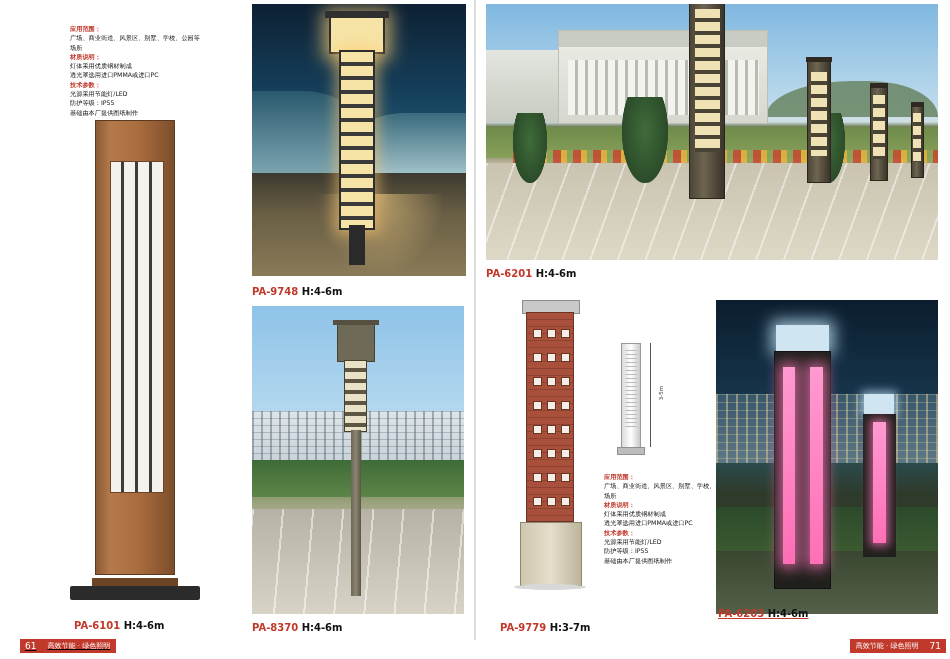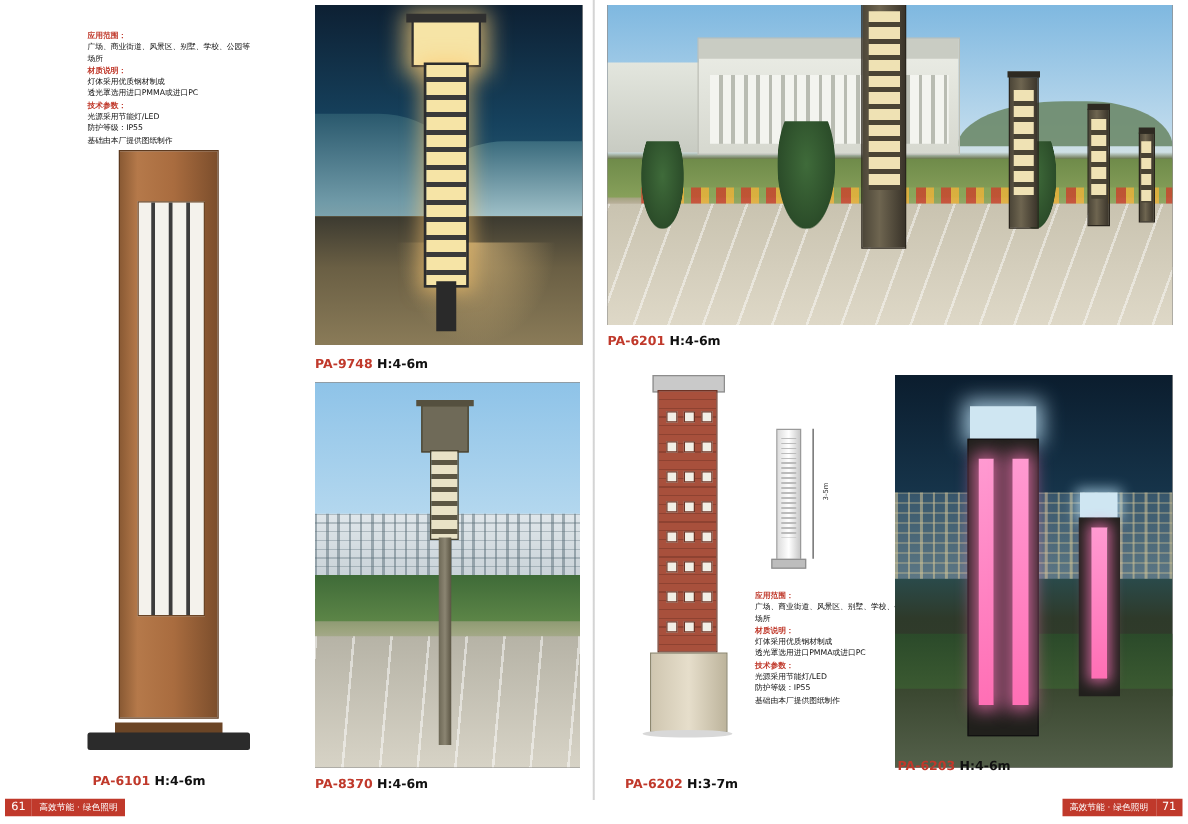--- a/index.html
+++ b/index.html
@@ -272,21 +272,21 @@
   <div id="fig6202b">
     <div class="dim-pole">
         <div class="grid"></div>
       </div>
     <div class="dim-base"></div>
     <div class="dim-line"></div>
     <div class="dim-txt">3-5m</div>
   </div>
 
   <div class="cap" style="left:500px;top:622px;">
-    <span>PA-6202</span>
+    <span>PA-9779</span>
     <span class="h">H:3-7m</span>
   </div>
 
   <div class="spec" style="left:604px;top:472px;">
     <p class="hd">应用范围：</p>
     <p>广场、商业街道、风景区、别墅、学校、公园等场所</p>
     <p class="hd">材质说明：</p>
     <p>灯体采用优质钢材制成</p>
     <p>透光罩选用进口PMMA或进口PC</p>
     <p class="hd">技术参数：</p>
@@ -303,26 +303,26 @@
       <div class="lamp6203">
         <div class="head"></div>
           <div class="body"></div>
       </div>
       <div class="lamp6203b">
         <div class="head"></div>
           <div class="body"></div>
       </div>
     </div>
   </div>
-  <div class="cap" style="left:718px;top:608px;">
+  <div class="cap" style="left:718px;top:608px;text-decoration:underline;">
     <span>PA-6203</span>
     <span class="h">H:4-6m</span>
   </div>
 
-  <div class="footer-left" style="left:4px;">
+  <div class="footer-left" style="left:20px;text-decoration:underline;">
     <span class="pgnum">61</span>
     <span class="ftxt">高效节能 · 绿色照明</span>
   </div>
   <div class="footer-right" style="right:4px;">
     <span class="ftxt">高效节能 · 绿色照明</span>
     <span class="pgnum">71</span>
   </div>
 
 </div>
 

